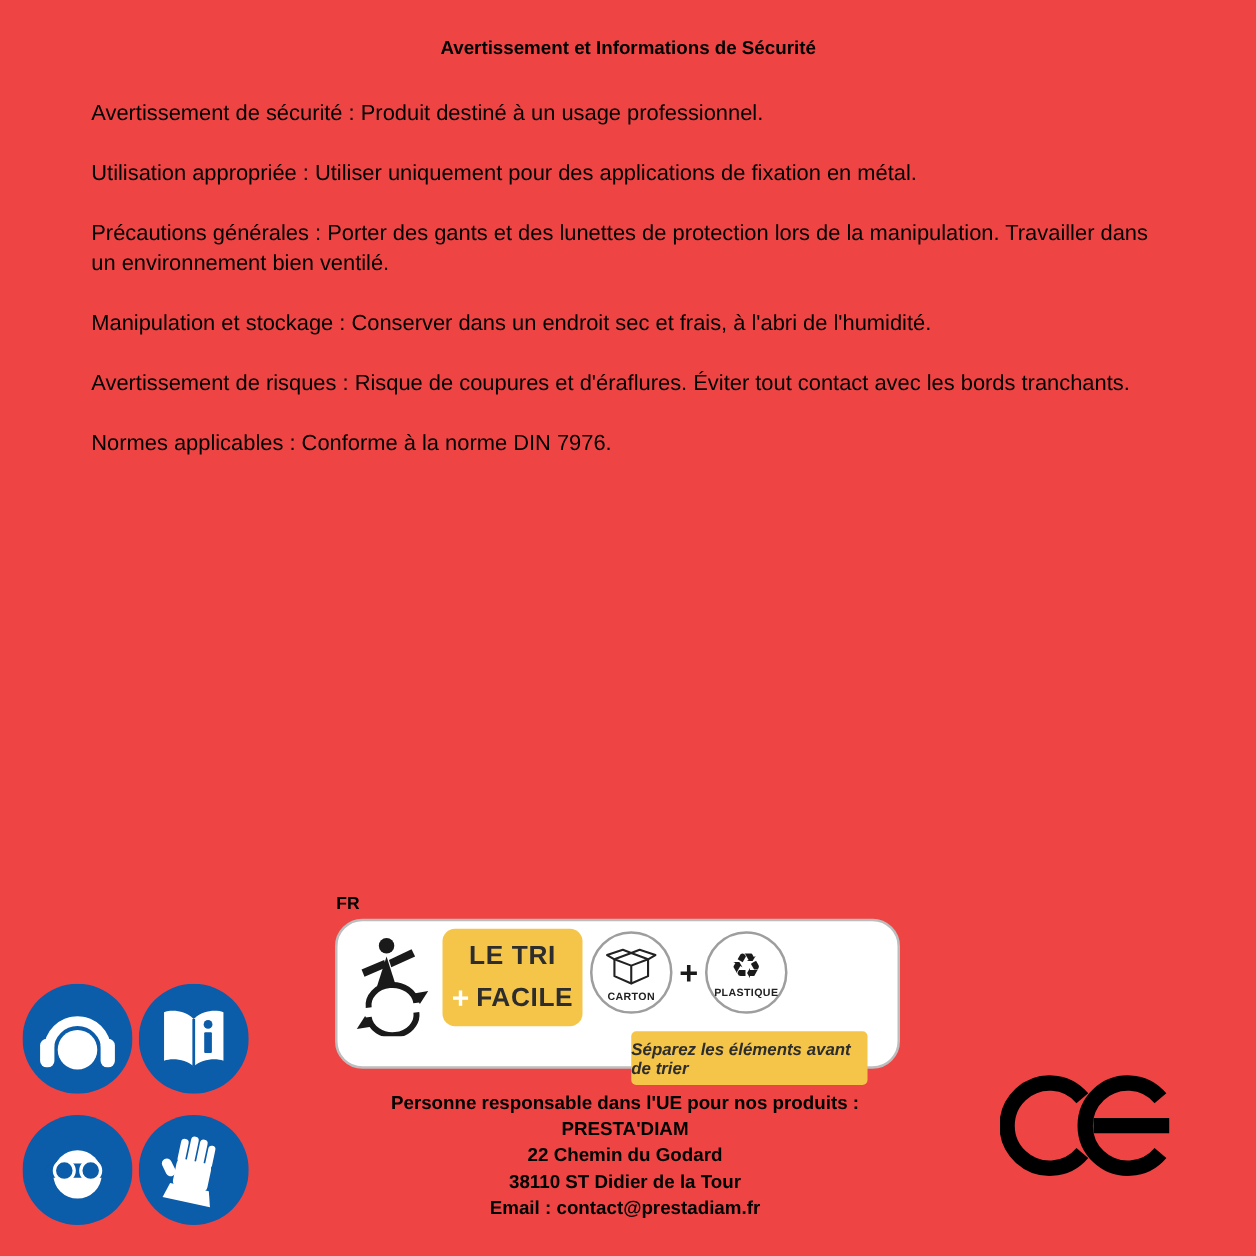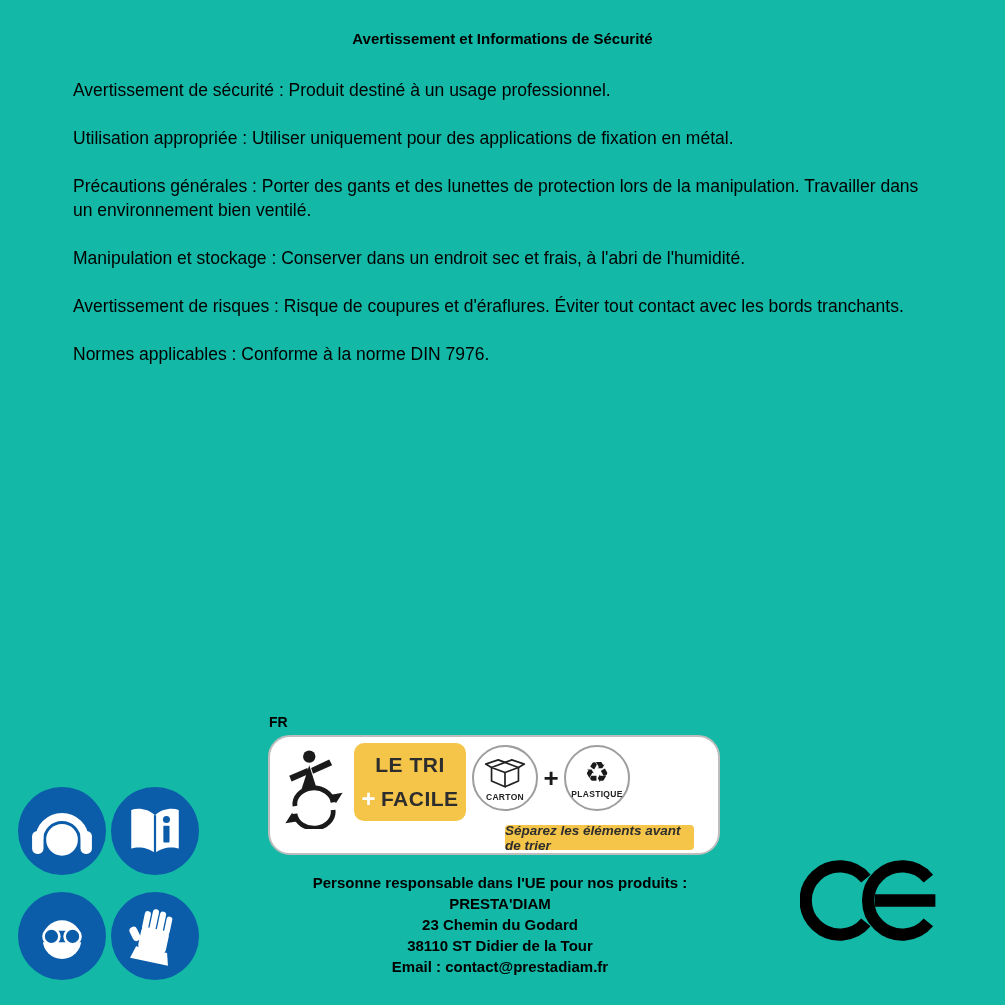--- a/index.html
+++ b/index.html
@@ -5,21 +5,21 @@
   html, body {
     margin: 0;
     padding: 0;
     width: 1005px;
     height: 1005px;
     background: #ffffff;
     font-family: "Liberation Sans", sans-serif;
     color: #000;
   }
   * { box-sizing: border-box; }
-  .page { position: relative; width: 1005px; height: 1005px; overflow: hidden; background:#14b8a6; }
+  .page { position: relative; width: 1005px; height: 1005px; overflow: hidden; background:#ef4444; }
 
   .doc-title {
     position: absolute; top: 30px; left: 0; width: 100%;
     text-align: center; font-size: 15px; font-weight: bold; margin: 0;
   }
 
   .doc-body {
     position: absolute; top: 78px; left: 73px; width: 852px;
     font-size: 17.5px;
   }
@@ -72,21 +72,21 @@
   .bin-tag {
     position: absolute; left: 368px; top: 8px; width: 76px; height: 66px;
     background: var(--banner-yellow, #F5C54A);
     clip-path: polygon(0 0, 80% 0, 100% 50%, 80% 100%, 0 100%);
     display: flex; align-items: center; padding-left: 5px;
   }
   .bin-tag svg { width: 26px; height: 34px; flex: 0 0 auto; }
   .bin-text { display: flex; flex-direction: column; margin-left: 3px; font-size: 10px; font-weight: 800; line-height: 10.5px; color: #111; }
 
   .tagline-strip {
-    position: absolute; left: 196px; right: 24px; top: 88px; height: 25px;
+    position: absolute; left: 196px; right: 24px; top: 88px; height: 43px;
     background: var(--banner-yellow, #F5C54A); border-radius: 4px;
     display: flex; align-items: center; justify-content: center;
     font-style: italic; font-weight: bold; font-size: 13.5px; color: var(--banner-dark, #2d2d2d); margin-left: 39px;
   }
 
   .address-block {
     position: absolute; left: 254px; top: 872px; width: 492px;
     text-align: center; font-weight: bold; font-size: 15px; line-height: 21px;
   }
 
@@ -192,21 +192,21 @@
       <span class="mat-label">PLASTIQUE</span>
     </div>
 
 
     <div class="tagline-strip">Séparez les éléments avant de trier</div>
   </div>
 
   <div class="address-block">
     <div>Personne responsable dans l'UE pour nos produits :</div>
     <div>PRESTA'DIAM</div>
-    <div>23 Chemin du Godard</div>
+    <div>22 Chemin du Godard</div>
     <div>38110 ST Didier de la Tour</div>
     <div>Email : contact@prestadiam.fr</div>
   </div>
 
   <svg class="ce-mark" viewBox="0 0 150 100">
     <g fill="none" stroke="#000" stroke-width="13">
       <path d="M69.6 26.9 A36 36 0 1 0 69.6 73.1"></path>
       <path d="M135.6 26.9 A36 36 0 1 0 135.6 73.1"></path>
       <line x1="79" y1="50" x2="143" y2="50"></line>
     </g>

